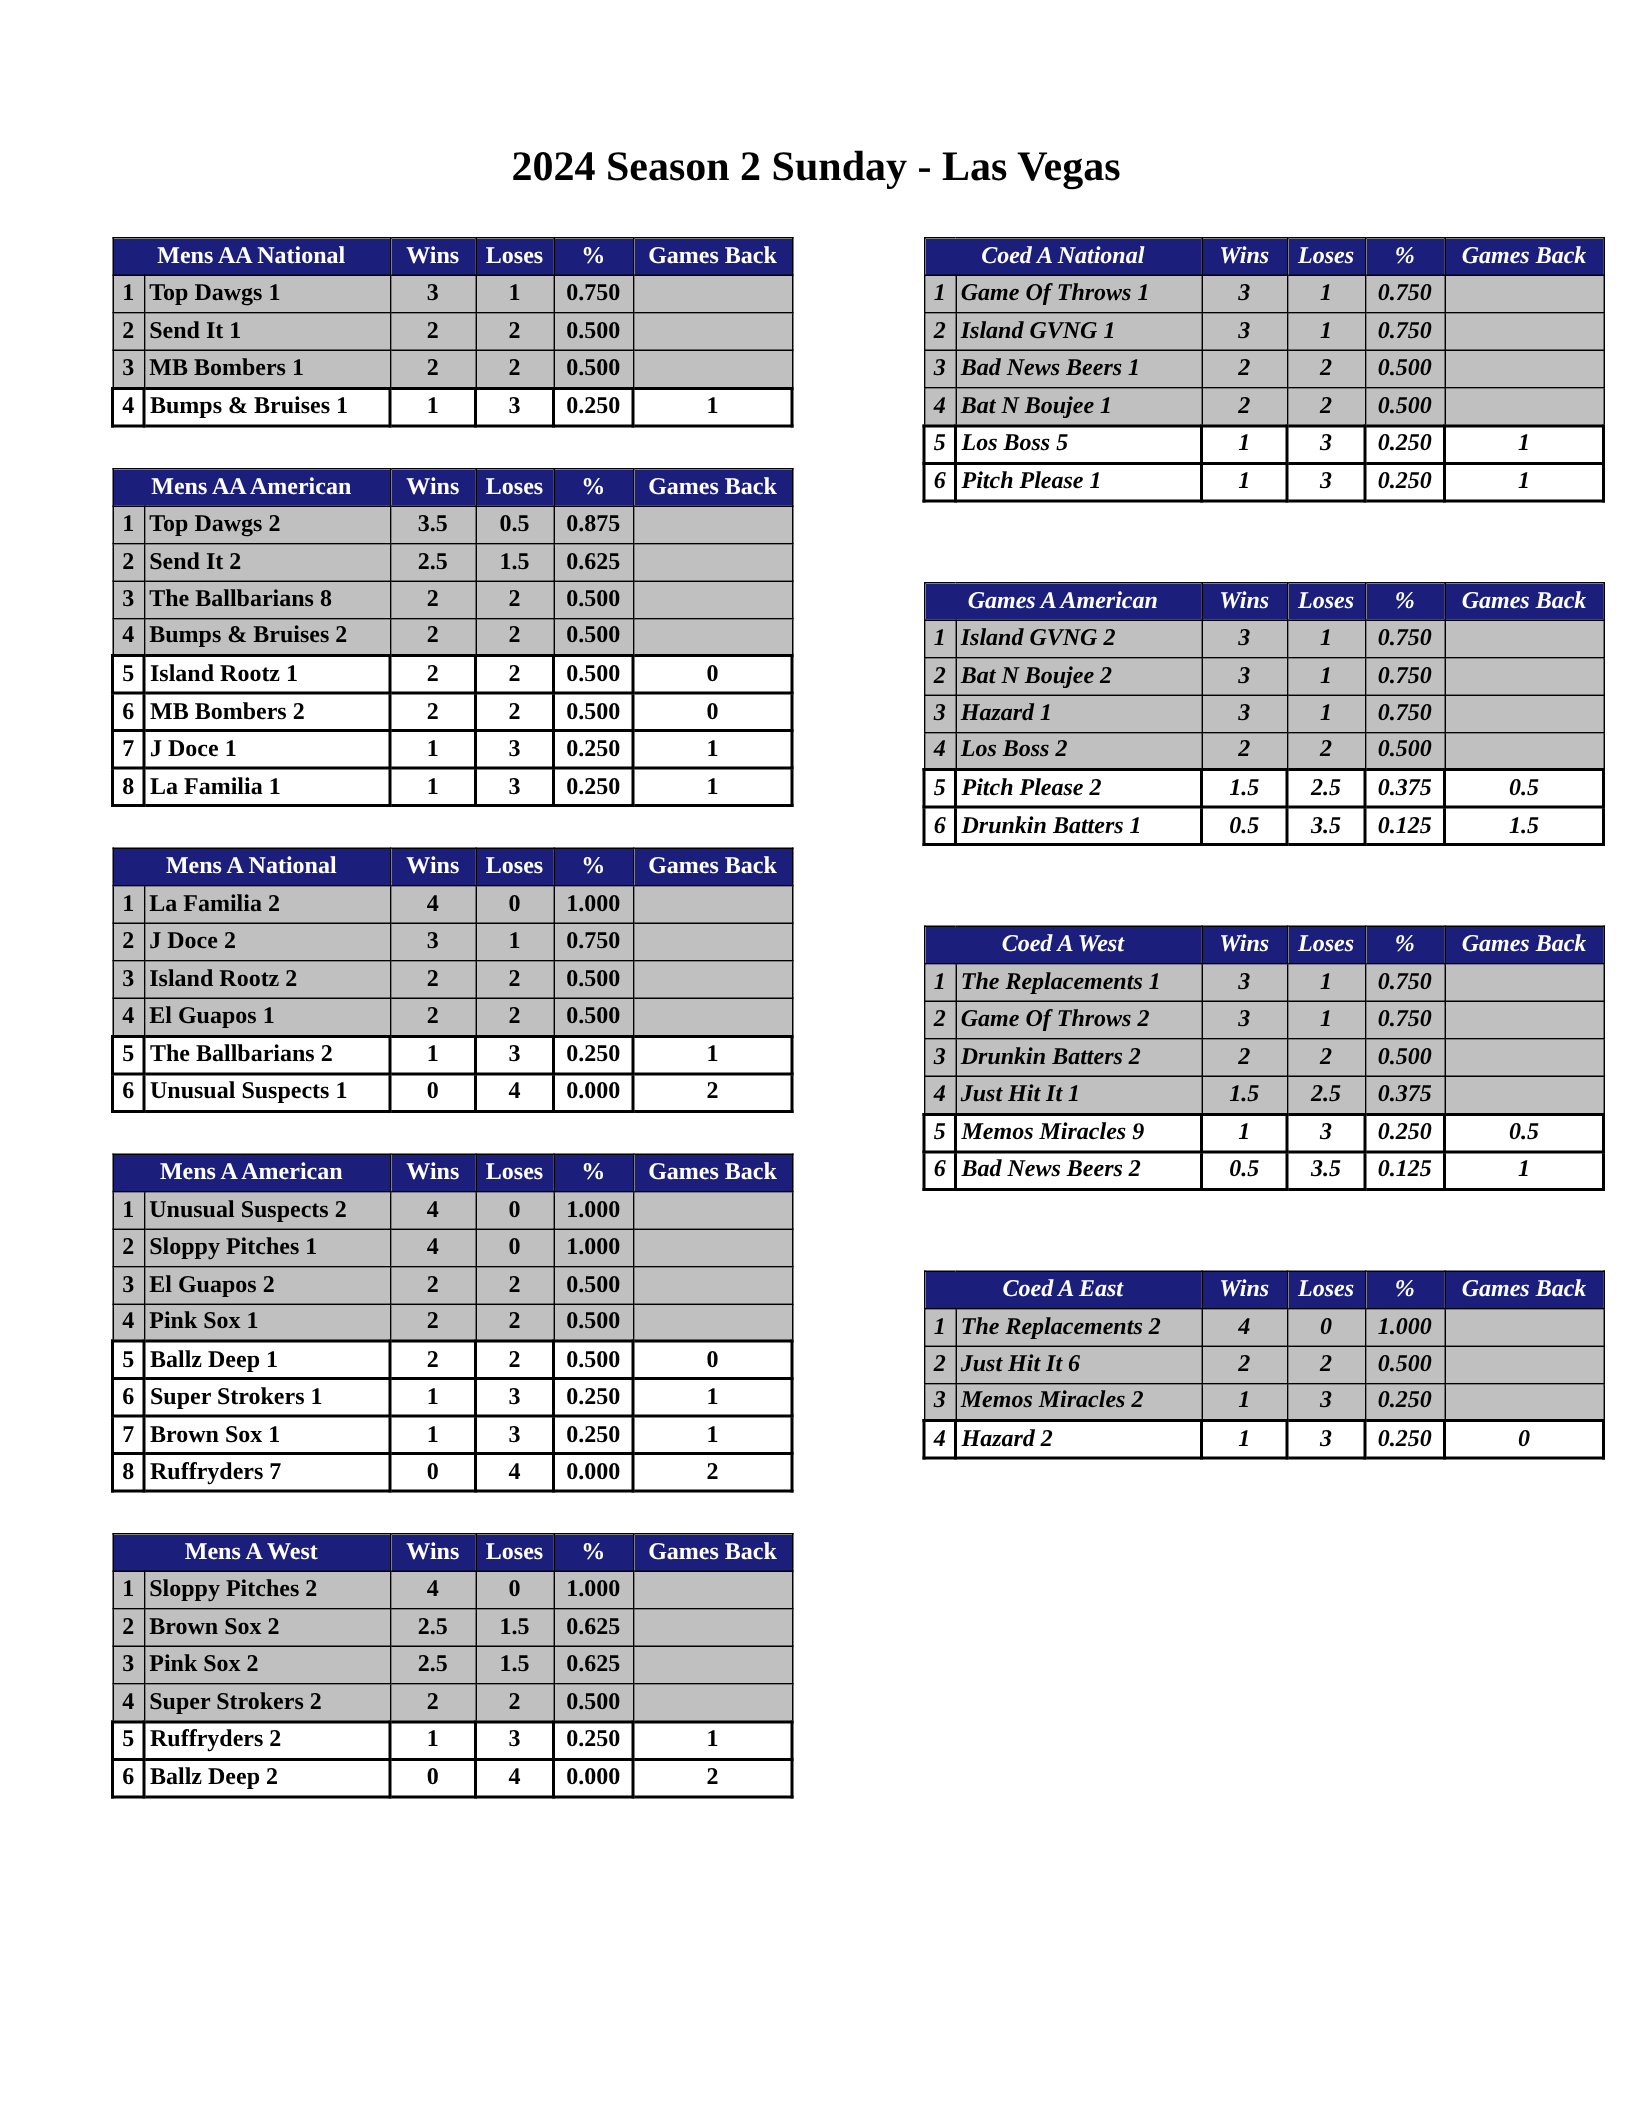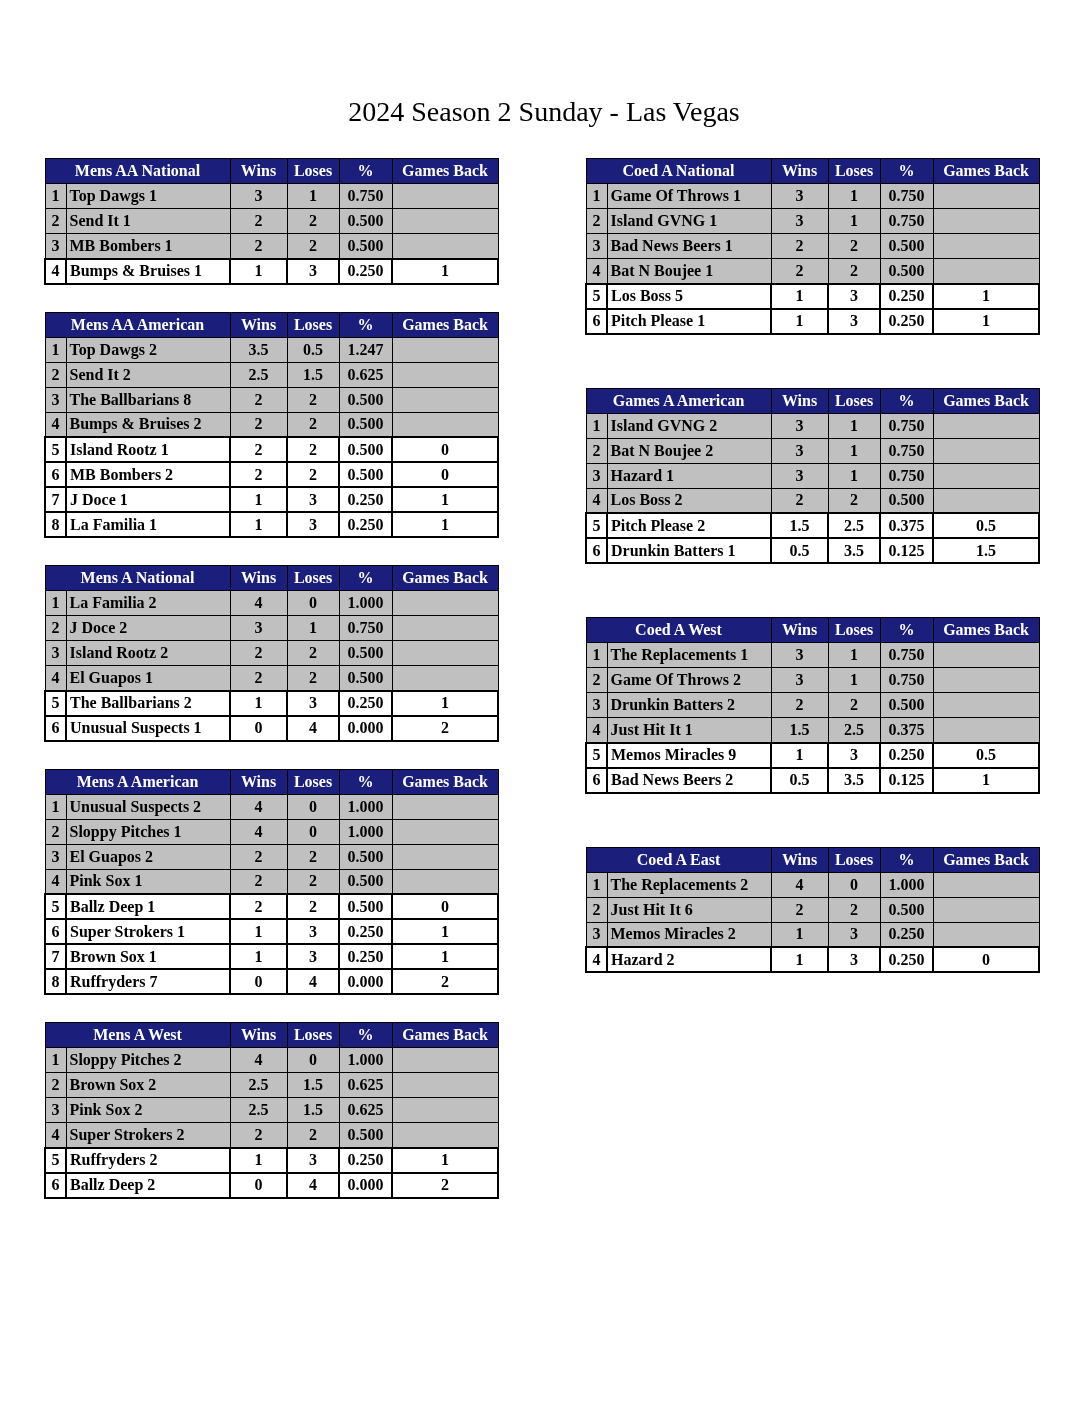--- a/index.html
+++ b/index.html
@@ -2,30 +2,30 @@
 <html><head>
 <meta charset="utf-8">
 <style>
   html,body{margin:0;padding:0;}
   body{
     width:1088px;height:1408px;background:#ffffff;position:relative;
     font-family:"Liberation Serif", serif;color:#000;
   }
   .page-title{
     position:absolute;top:96px;left:0;width:1088px;
-    text-align:center;font-size:28px;font-weight:normal;
+    text-align:center;font-size:28px;font-weight:bold;
   }
-  .col{position:absolute;top:158px;width:453px;}
+  .col{position:absolute;top:158px;width:453px;margin-left:30px;}
   .col-left{left:44px;}
   .col-right{left:585px;}
   table.standings{
     border-collapse:collapse;table-layout:fixed;width:453px;
     font-size:16px;font-weight:bold;margin-bottom:27px;
   }
-  .col-right table.standings{margin-bottom:53px;}
+  .col-right table.standings{margin-bottom:53px;font-style:italic;}
   table.standings col.c-rank{width:21px;}
   table.standings col.c-team{width:164px;}
   table.standings col.c-wins{width:57px;}
   table.standings col.c-loses{width:52px;}
   table.standings col.c-pct{width:53px;}
   table.standings col.c-gb{width:106px;}
   table.standings th, table.standings td{
     border:1px solid #000;height:25px;padding:0 3px;
     box-sizing:border-box;overflow:hidden;white-space:nowrap;
     text-align:center;vertical-align:middle;
@@ -113,21 +113,21 @@
           <th>%</th>
           <th>Games Back</th>
         </tr>
       </thead>
       <tbody>
         <tr>
           <td>1</td>
           <td class="team">Top Dawgs 2</td>
           <td>3.5</td>
           <td>0.5</td>
-          <td>1.247</td>
+          <td>0.875</td>
           <td></td>
         </tr>
         <tr>
           <td>2</td>
           <td class="team">Send It 2</td>
           <td>2.5</td>
           <td>1.5</td>
           <td>0.625</td>
           <td></td>
         </tr>

